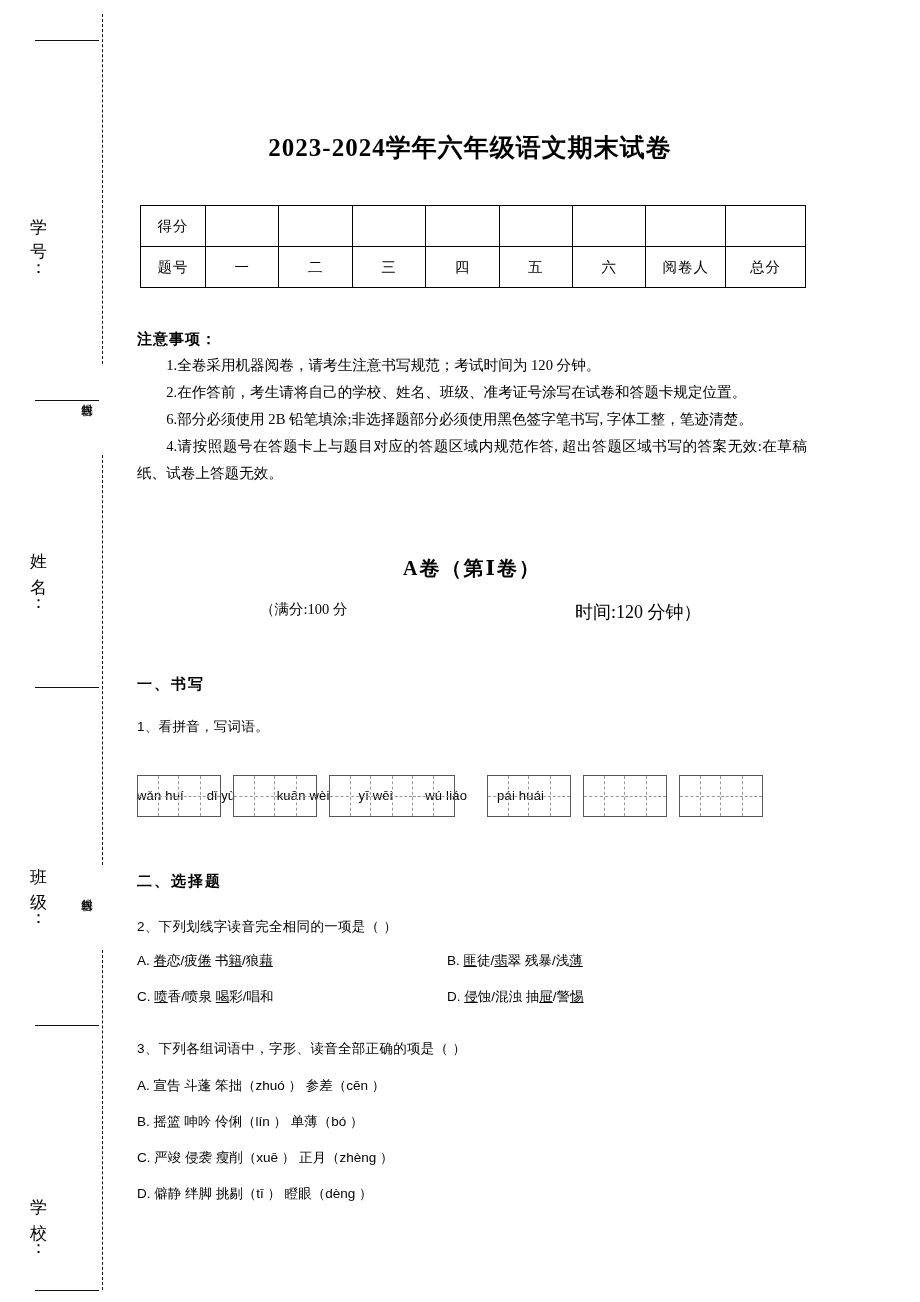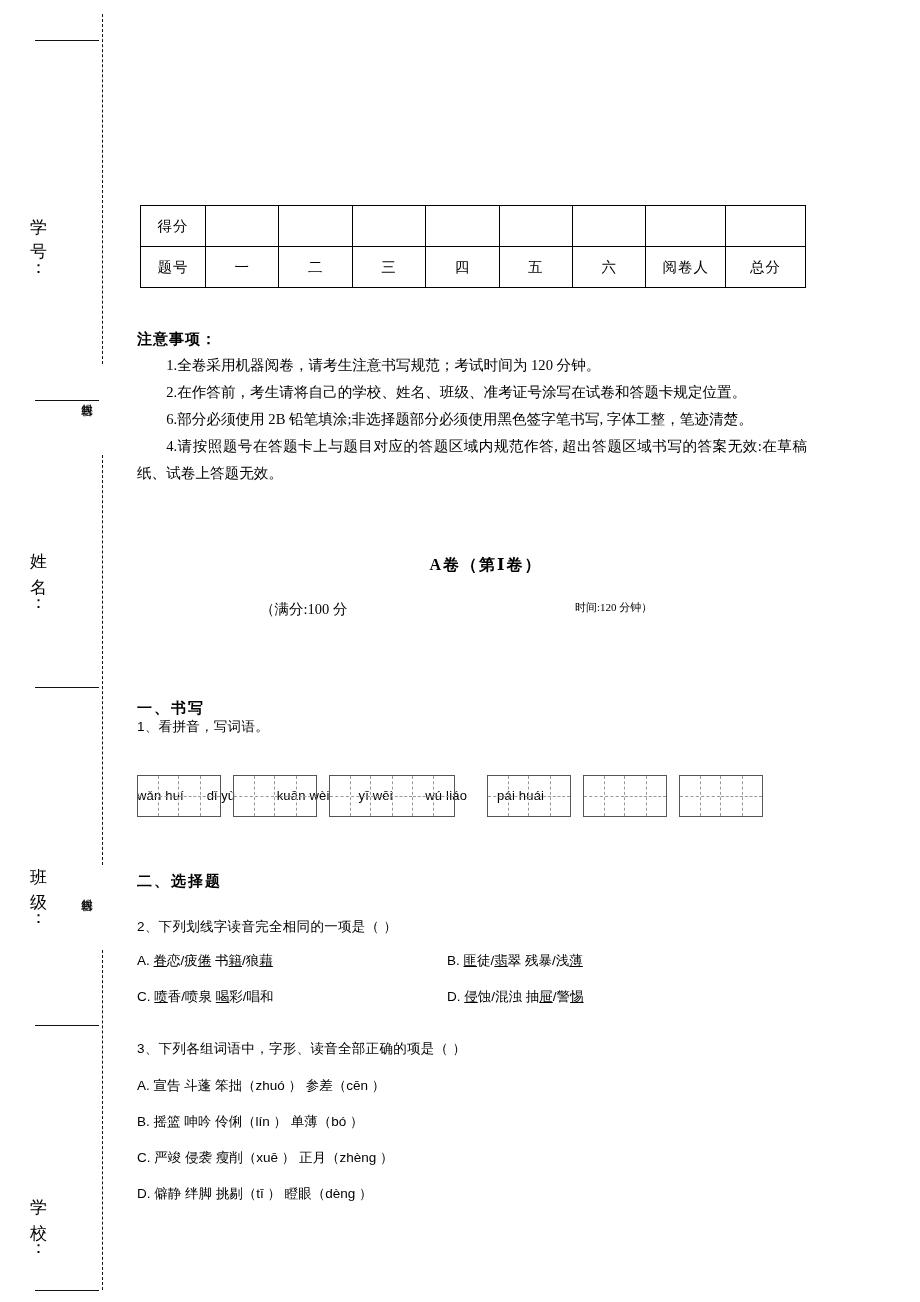--- a/index.html
+++ b/index.html
@@ -116,39 +116,39 @@
     top: 352px;
     width: 670px;
     font-size: 14.6px;
     line-height: 27px;
     text-align: justify;
   }
   .notice-list p { margin: 0; text-indent: 2em; }
 
   .paper-label {
     position: absolute;
-    left: 16px;
+    left: 2px;
     top: 555px;
     width: 700px;
     text-align: center;
-    font-size: 16px;
+    font-size: 20px;
     font-weight: bold;
     letter-spacing: 2px;
   }
   .fullmark {
     position: absolute;
     left: 140px;
     top: 600px;
     font-size: 14.5px;
   }
   .timelimit {
     position: absolute;
     left: 455px;
     top: 600px;
-    font-size: 11px;
+    font-size: 18px;
     text-align: right;
   }
 
   .sec-head {
     position: absolute;
     left: 17px;
     font-size: 15px;
     font-weight: bold;
     letter-spacing: 2px;
   }
@@ -230,20 +230,21 @@
 
   <div class="solid-tick" style="top:40px;"></div>
   <div class="solid-tick" style="top:400px;"></div>
   <div class="solid-tick" style="top:687px;"></div>
   <div class="solid-tick" style="top:1025px;"></div>
   <div class="solid-tick" style="top:1290px;"></div>
 </div>
 
 <div class="page">
 
+  <div class="doc-title">2023-2024学年六年级语文期末试卷</div>
 
   <table class="score">
     <tbody>
         <tr>
       <td class="c0">得分</td>
       <td></td>
       <td></td>
       <td></td>
       <td></td>
       <td></td>
@@ -270,21 +271,21 @@
     <p>1.全卷采用机器阅卷，请考生注意书写规范；考试时间为 120 分钟。</p>
     <p>2.在作答前，考生请将自己的学校、姓名、班级、准考证号涂写在试卷和答题卡规定位置。</p>
     <p>6.部分必须使用 2B 铅笔填涂;非选择题部分必须使用黑色签字笔书写, 字体工整，笔迹清楚。</p>
     <p>4.请按照题号在答题卡上与题目对应的答题区域内规范作答, 超出答题区域书写的答案无效:在草稿纸、试卷上答题无效。</p>
   </div>
 
   <div class="paper-label">A卷（第Ⅰ卷）</div>
   <div class="fullmark">（满分:100 分</div>
   <div class="timelimit">时间:120 分钟）</div>
 
-  <div class="sec-head" style="top:675px;margin-top:24px;">一、书写</div>
+  <div class="sec-head" style="top:675px;">一、书写</div>
   <div class="q" style="top:718px;">1、看拼音，写词语。</div>
 
   <div class="pinyin-row">
     <span style="width:66px;">wǎn huí</span>
     <span style="width:66px;">dǐ yù</span>
     <span style="width:78px;">kuān wèi</span>
     <span style="width:63px;">yī wēi</span>
     <span style="width:68px;">wú liáo</span>
     <span style="width:70px;">pái huái</span>
   </div>

